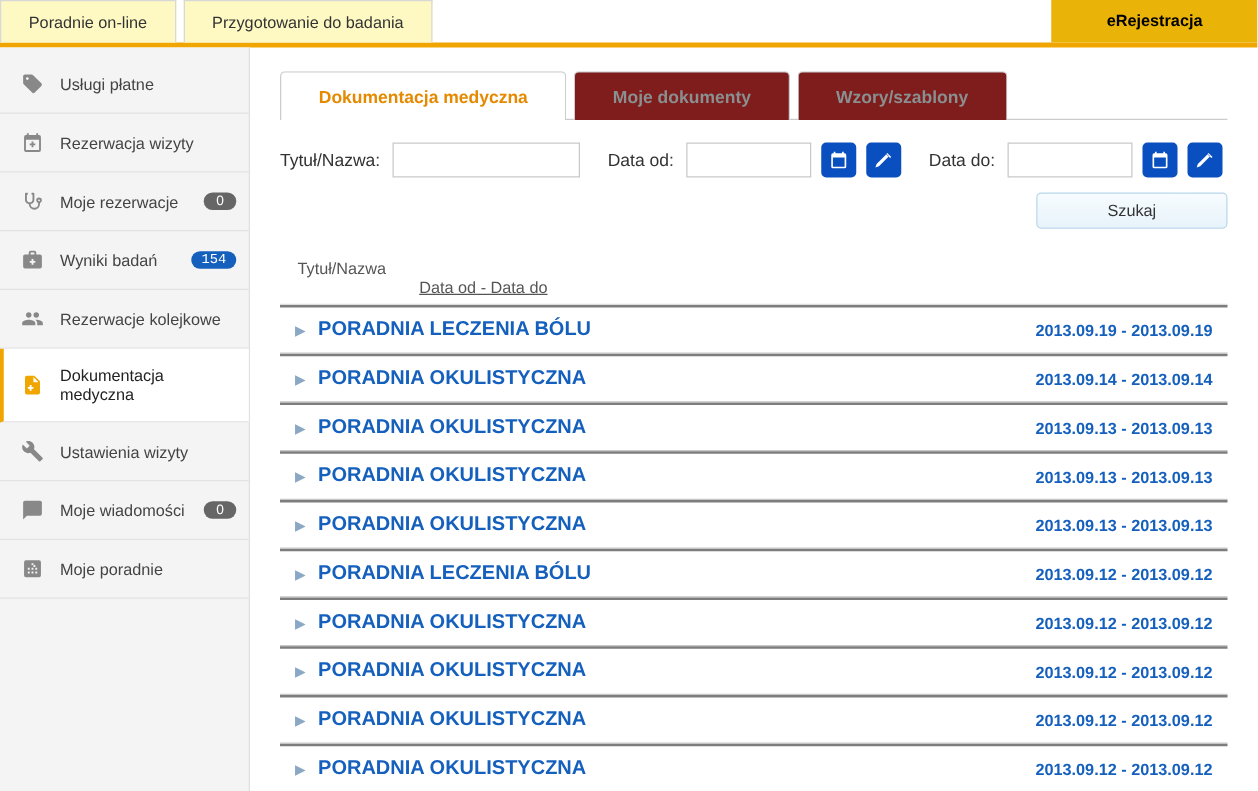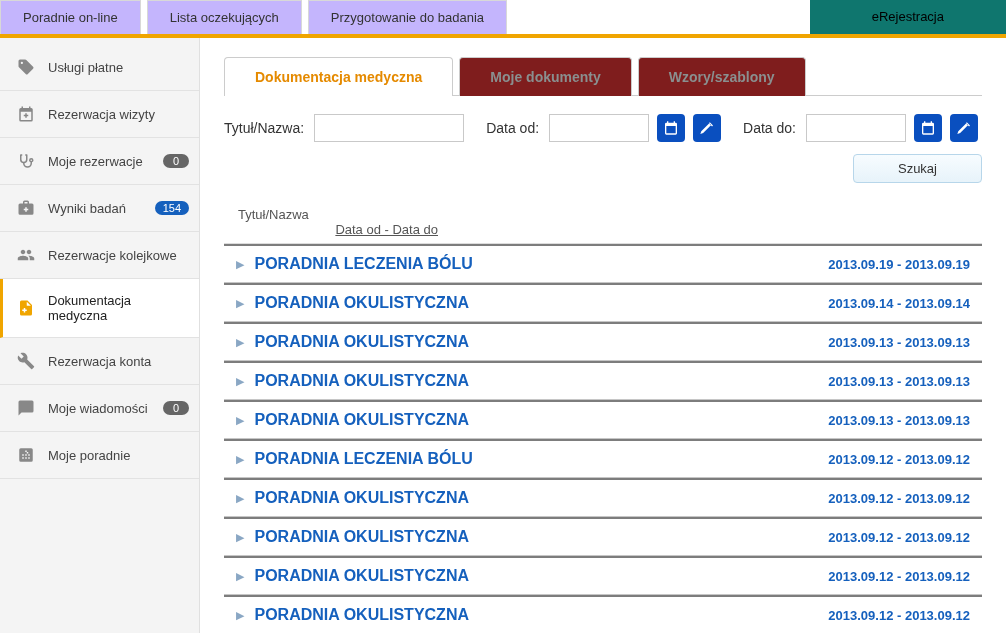--- a/index.html
+++ b/index.html
@@ -1,32 +1,32 @@
 <!DOCTYPE html>
 <html><head>
 <meta charset="utf-8">
 <style>
   * { box-sizing: border-box; margin: 0; padding: 0; }
   body { font-family: "Segoe UI", Tahoma, Arial, sans-serif; font-size: 13px; color: #333; background: #fff; width: 1006px; }
   
   
   .topnav { display: flex; border-bottom: 4px solid #f0a500; }
-  .topnav-item { padding: 9px 22px; border: 1px solid #d8d8d8; border-bottom: none; margin-right: 6px; font-size: 13px; cursor: pointer; background: #c4b5fd; color: #333; }
+  .topnav-item { padding: 9px 22px; border: 1px solid #d8d8d8; border-bottom: none; margin-right: 6px; font-size: 13px; cursor: pointer; background: #fef9c3; color: #333; }
   .topnav-spacer { flex: 1; }
-  .topnav-item.brand { background: #0f766e; color: #000; font-weight: normal; border: none; margin-right: 0; padding: 9px 62px; }
+  .topnav-item.brand { background: #eab308; color: #000; font-weight: bold; border: none; margin-right: 0; padding: 9px 44px; }
   
   .layout { display: flex; }
   
   
   .sidebar { width: 200px; background: #f4f4f4; border-right: 1px solid #e0e0e0; padding-top: 6px; }
   .sidebar-item { display: flex; align-items: center; padding: 14px 10px 14px 12px; border-bottom: 1px solid #e2e2e2; cursor: pointer; color: #444; font-size: 13px; }
   .sidebar-item .icon { width: 28px; display: flex; justify-content: center; margin-right: 8px; color: #888; }
   .sidebar-item .label { flex: 1; }
   .sidebar-item .badge { background: #666; color: #fff; border-radius: 9px; padding: 1px 8px; font-size: 11px; min-width: 26px; text-align: center; }
-  .sidebar-item .badge.blue { background: #1560bd; }
+  .sidebar-item .badge.blue { background: #1560bd; font-family: Liberation Mono, monospace; }
   .sidebar-item.active { background: #fff; border-left: 3px solid #f0a500; padding-left: 9px; font-weight: 500; color: #222; }
   .sidebar-item.active .icon { color: #f0a500; }
   
   
   .main { flex: 1; padding: 18px 24px 16px 24px; }
   
   
   .tabs { display: flex; border-bottom: 1px solid #ccc; margin-bottom: 18px; }
   .tab { padding: 11px 30px; border: 1px solid #ccc; border-bottom: none; margin-right: 6px; background: #7f1d1d; color: #8a8f8f; font-weight: 600; cursor: pointer; border-radius: 4px 4px 0 0; position: relative; top: 1px; font-size: 14px; }
   .tab.active { background: #fff; color: #e58a00; border-color: #ccc; }
@@ -34,21 +34,21 @@
   
   .filters { display: flex; align-items: center; gap: 8px; margin-bottom: 12px; flex-wrap: wrap; }
   .filters label { color: #333; font-size: 14px; margin-right: 2px; text-align: right; }
   .filters input[type=text] { border: 1px solid #c9c9c9; height: 28px; padding: 3px 6px; font-size: 13px; }
   .filters .title-input { width: 150px; margin-right: 14px; }
   .filters .date-input { width: 100px; }
   .icon-btn { width: 28px; height: 28px; background: #0a4fbf; border-radius: 4px; display: flex; align-items: center; justify-content: center; cursor: pointer; color: #fff; }
   .icon-btn svg { fill: #fff; }
   .filters .gap { width: 6px; }
   .search-row { display: flex; justify-content: flex-end; margin-bottom: 18px; }
-  .search-btn { background: linear-gradient(#f7fcff,#e7f3fa); border: 1px solid #b7d6ea; border-radius: 4px; padding: 6px 44px; font-size: 13px; color: #333; cursor: pointer; }
+  .search-btn { background: linear-gradient(#f7fcff,#e7f3fa); border: 1px solid #b7d6ea; border-radius: 4px; padding: 6px 56px; font-size: 13px; color: #333; cursor: pointer; }
   
   
   .table-head { display: flex; padding: 6px 14px; color: #555; font-size: 13px; border-bottom: 1px solid #ddd; flex-direction: column; }
   .table-head .col-title { flex: 1; }
   .table-head .col-date { width: 200px; text-align: right; text-decoration: underline; }
   .row { display: flex; align-items: center; padding: 9px 12px; border-top: 2px solid #7d7d7d; border-bottom: 1px solid #c6c6c6; background: #fff; cursor: pointer; }
   .row:first-child { border-top: 2px solid #7d7d7d; }
   .row .caret { color: #8aa7c4; margin-right: 10px; font-size: 11px; }
   .row .title { flex: 1; color: #1560bd; font-weight: 600; font-size: 16px; }
   .row .dates { color: #1560bd; font-weight: 600; font-size: 13px; }
@@ -60,21 +60,20 @@
   .pg-btn.page { color: #1560bd; background: #fff; }
   .pg-btn.active { border-color: #f0a500; color: #e58a00; }
   
   svg { display: block; }
 </style>
 </head>
 <body>
 
 <div class="topnav">
   <div class="topnav-item">Poradnie on-line</div>
-  <div class="topnav-item">Lista oczekujących</div>
   <div class="topnav-item">Przygotowanie do badania</div>
   <div class="topnav-spacer"></div>
   <div class="topnav-item brand">eRejestracja</div>
 </div>
 
 <div class="layout">
 
   <div class="sidebar">
     <div class="sidebar-item">
       <span class="icon">
@@ -125,21 +124,21 @@
           </svg>
       </span>
       <span class="label">Dokumentacja medyczna</span>
     </div>
     <div class="sidebar-item">
       <span class="icon">
         <svg width="20" height="18" viewBox="0 0 24 24">
             <path fill="currentColor" d="M22.7 19l-9.1-9.1c.9-2.3.4-5-1.5-6.9-2-2-5-2.4-7.4-1.3L9 6 6 9 1.6 4.7C.4 7.1.9 10.1 2.9 12.1c1.9 1.9 4.6 2.4 6.9 1.5l9.1 9.1c.4.4 1 .4 1.4 0l2.3-2.3c.5-.4.5-1.1.1-1.4"></path>
           </svg>
       </span>
-      <span class="label">Rezerwacja konta</span>
+      <span class="label">Ustawienia wizyty</span>
     </div>
     <div class="sidebar-item">
       <span class="icon">
         <svg width="20" height="18" viewBox="0 0 24 24">
             <path fill="currentColor" d="M20 2H4a2 2 0 0 0-2 2v18l4-4h14a2 2 0 0 0 2-2V4a2 2 0 0 0-2-2"></path>
           </svg>
       </span>
       <span class="label">Moje wiadomości</span>
       <span class="badge">0</span>
     </div>

